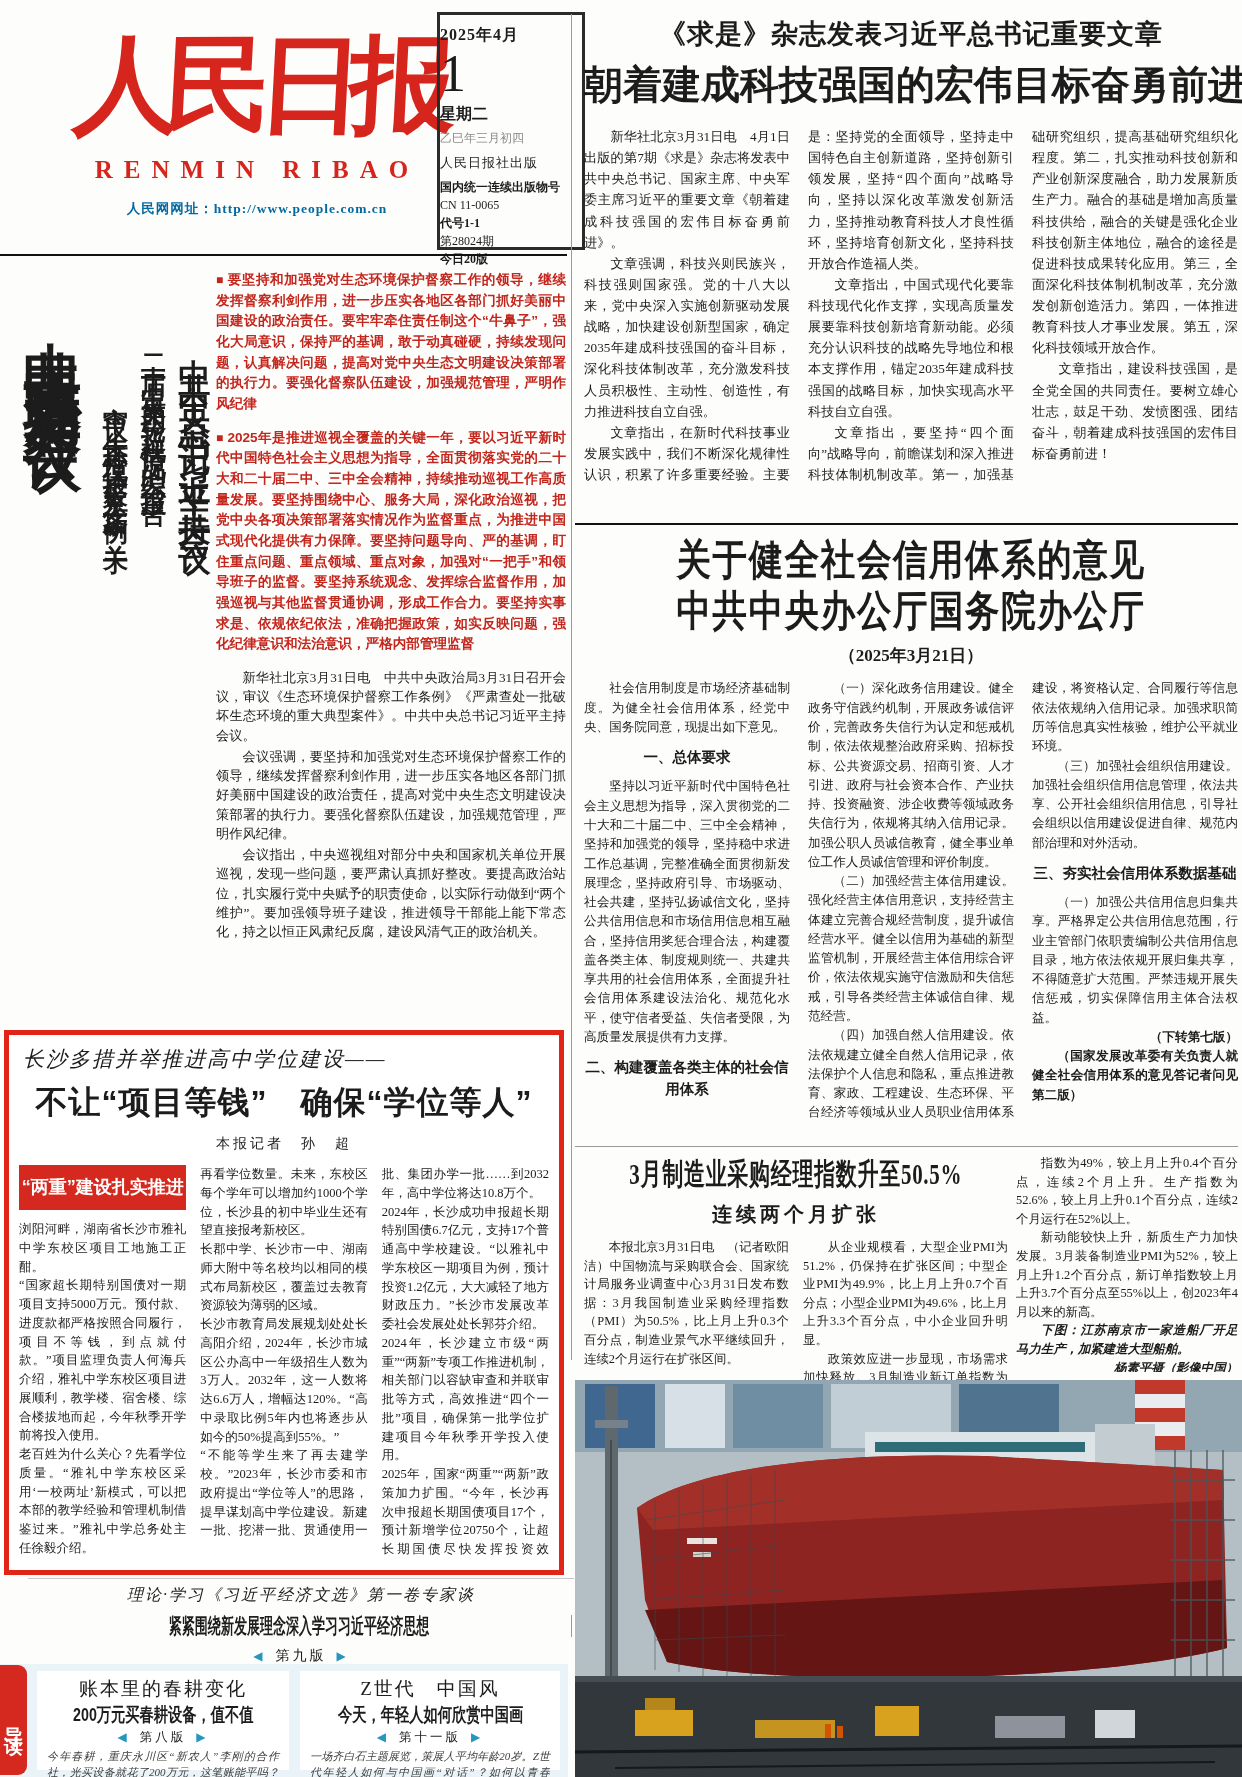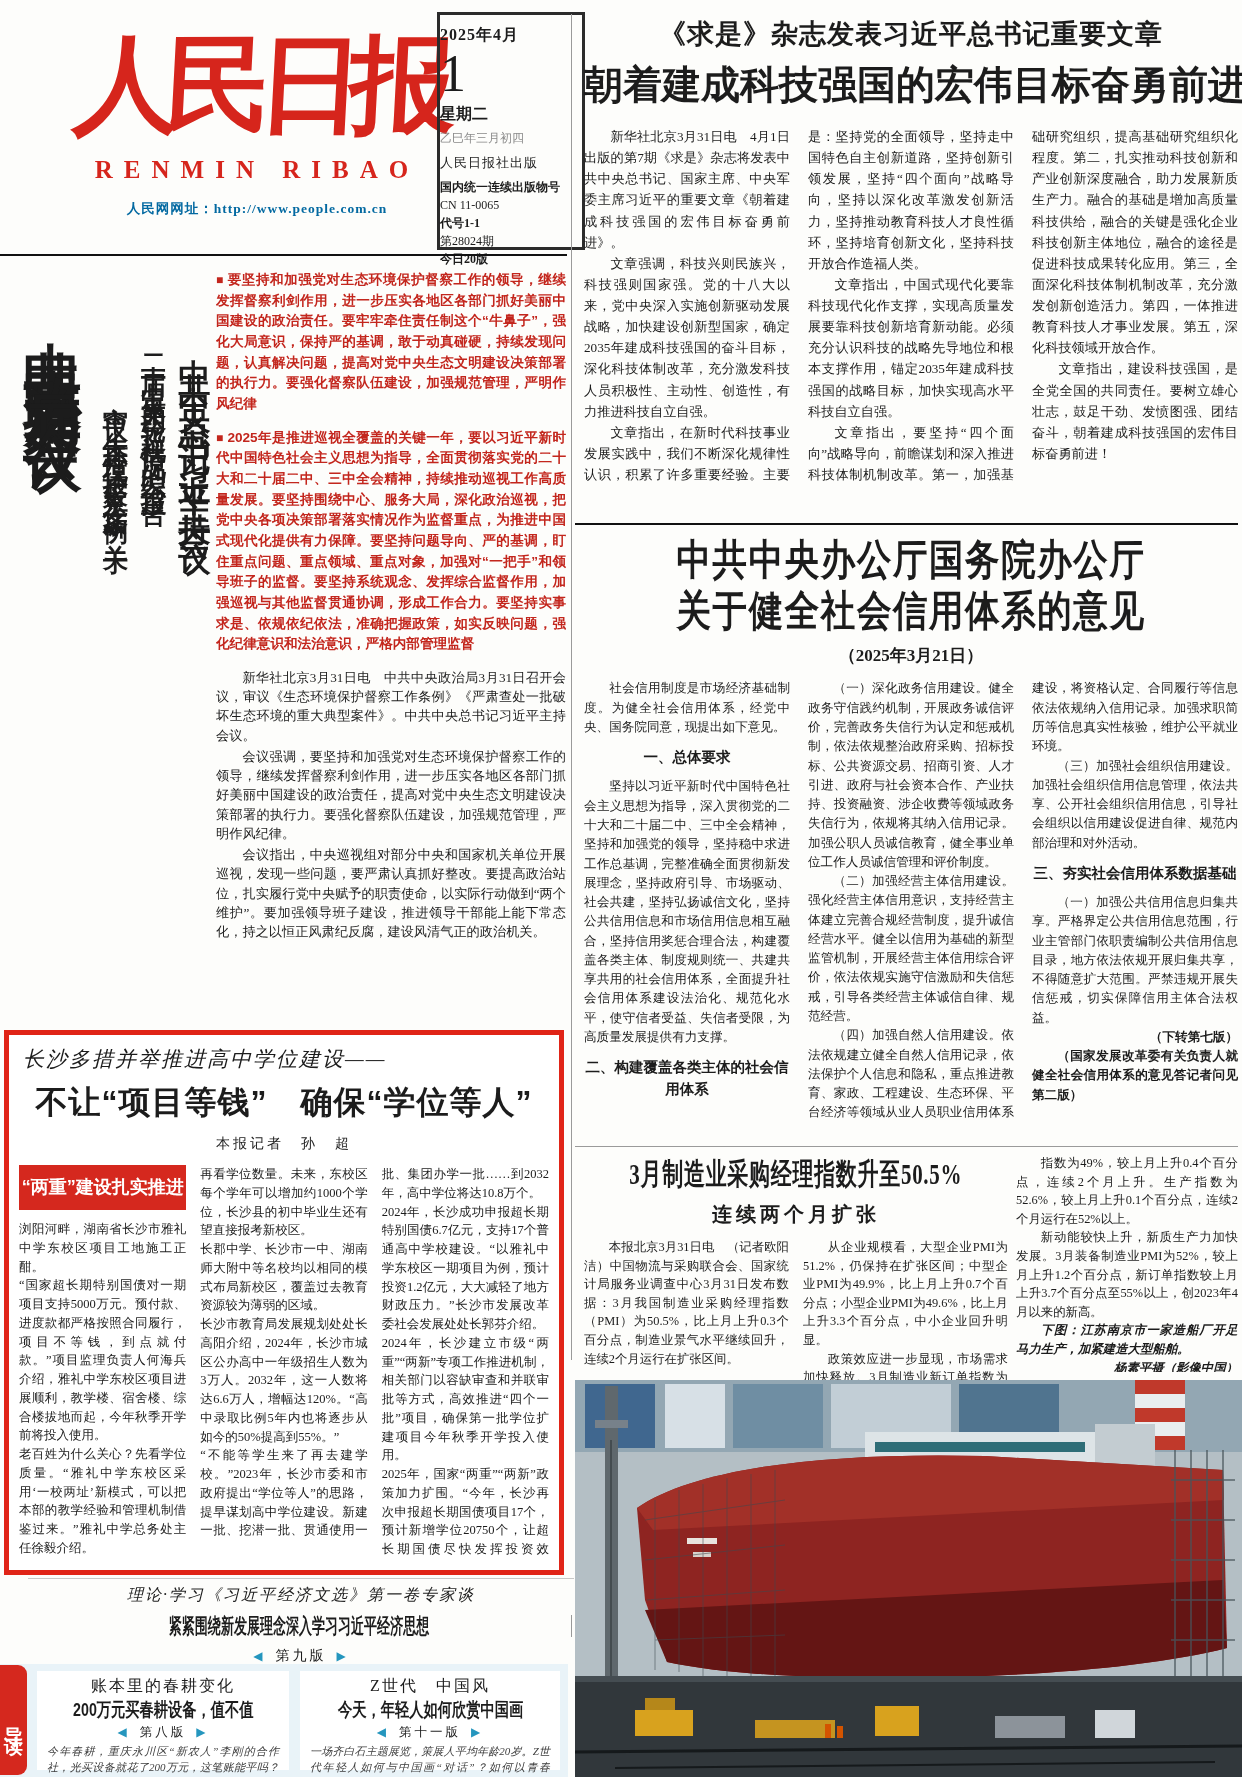--- a/index.html
+++ b/index.html
@@ -106,21 +106,21 @@
 
   
   .daodu{left:0;top:1664px;width:568px;height:113px;background:#e9f3f8;}
   .dd-tab{position:absolute;left:0;top:1px;width:27px;height:110px;background:#d5281e;
           border-radius:0 9px 9px 0;display:flex;align-items:center;justify-content:center;}
   .dd-tab span{writing-mode:vertical-rl;color:#fff;font-weight:bold;font-size:19px;
                letter-spacing:8px;font-family:"Liberation Sans","DejaVu Sans",sans-serif;}
   .dd-card{position:absolute;top:7px;height:99px;background:#fff;padding:5px 10px 4px;}
   .dd-card1{left:37px;width:252px;}
   .dd-card2{left:300px;width:260px;}
-  .dd-kicker{text-align:center;font-size:16px;letter-spacing:2px;}
+  .dd-kicker{text-align:center;font-size:19px;letter-spacing:2px;}
   .dd-headwrap{display:flex;justify-content:center;}
   .dd-head{font-size:19px;font-weight:bold;white-space:nowrap;transform:scaleX(.75);
            font-family:"Liberation Sans","DejaVu Sans",sans-serif;}
   .dd-nav{margin-top:1px;font-size:12.5px;}
   .dd-teaser{font-size:11px;line-height:1.45;color:#3c3c3c;text-align:justify;
              margin-top:3px;font-style:italic;}
 </style>
 </head>
 <body>
 
@@ -184,24 +184,24 @@
     <div class="cs-byline">本报记者　孙　超</div>
     <div class="cs-body">
       <span class="cs-label">“两重”建设扎实推进</span>
       <div style="display:contents"><p class="">浏阳河畔，湖南省长沙市雅礼中学东校区项目工地施工正酣。</p><p class="">“国家超长期特别国债对一期项目支持5000万元。预付款、进度款都严格按照合同履行，项目不等钱，到点就付款。”项目监理负责人何海兵介绍，雅礼中学东校区项目进展顺利，教学楼、宿舍楼、综合楼拔地而起，今年秋季开学前将投入使用。</p><p class="">老百姓为什么关心？先看学位质量。“雅礼中学东校区采用‘一校两址’新模式，可以把本部的教学经验和管理机制借鉴过来。”雅礼中学总务处主任徐毅介绍。</p><p class="">再看学位数量。未来，东校区每个学年可以增加约1000个学位，长沙县的初中毕业生还有望直接报考新校区。</p><p class="">长郡中学、长沙市一中、湖南师大附中等名校均以相同的模式布局新校区，覆盖过去教育资源较为薄弱的区域。</p><p class="">长沙市教育局发展规划处处长高阳介绍，2024年，长沙市城区公办高中一年级招生人数为3万人。2032年，这一人数将达6.6万人，增幅达120%。“高中录取比例5年内也将逐步从如今的50%提高到55%。”</p><p class="">“不能等学生来了再去建学校。”2023年，长沙市委和市政府提出“学位等人”的思路，提早谋划高中学位建设。新建一批、挖潜一批、贯通使用一批、集团办学一批……到2032年，高中学位将达10.8万个。</p><p class="">2024年，长沙成功申报超长期特别国债6.7亿元，支持17个普通高中学校建设。“以雅礼中学东校区一期项目为例，预计投资1.2亿元，大大减轻了地方财政压力。”长沙市发展改革委社会发展处处长郭芬介绍。</p><p class="">2024年，长沙建立市级“两重”“两新”专项工作推进机制，相关部门以容缺审查和并联审批等方式，高效推进“四个一批”项目，确保第一批学位扩建项目今年秋季开学投入使用。</p><p class="">2025年，国家“两重”“两新”政策加力扩围。“今年，长沙再次申报超长期国债项目17个，预计新增学位20750个，让超长期国债尽快发挥投资效益。”长沙市发展改革委主任喻志军说。</p></div>
     </div>
   </div>
 
   <div class="abs rule-h" style="left:575px;top:523px;width:663px;height:1.5px;"></div>
   <div class="abs credit">
     <div class="cr-headwrap">
+        <div class="cr-head sans">关于健全社会信用体系的意见</div>
+      </div>
+    <div class="cr-headwrap">
         <div class="cr-head sans">中共中央办公厅国务院办公厅</div>
-      </div>
-    <div class="cr-headwrap">
-        <div class="cr-head sans">关于健全社会信用体系的意见</div>
       </div>
     <div class="cr-date">（2025年3月21日）</div>
     <div class="cr-body">
         <p class="">社会信用制度是市场经济基础制度。为健全社会信用体系，经党中央、国务院同意，现提出如下意见。</p>
         <p class="sec">一、总体要求</p>
         <p class="">坚持以习近平新时代中国特色社会主义思想为指导，深入贯彻党的二十大和二十届二中、三中全会精神，坚持和加强党的领导，坚持稳中求进工作总基调，完整准确全面贯彻新发展理念，坚持政府引导、市场驱动、社会共建，坚持弘扬诚信文化，坚持公共信用信息和市场信用信息相互融合，坚持信用奖惩合理合法，构建覆盖各类主体、制度规则统一、共建共享共用的社会信用体系，全面提升社会信用体系建设法治化、规范化水平，使守信者受益、失信者受限，为高质量发展提供有力支撑。</p>
         <p class="sec">二、构建覆盖各类主体的社会信用体系</p>
         <p class="">（一）深化政务信用建设。健全政务守信践约机制，开展政务诚信评价，完善政务失信行为认定和惩戒机制，依法依规整治政府采购、招标投标、公共资源交易、招商引资、人才引进、政府与社会资本合作、产业扶持、投资融资、涉企收费等领域政务失信行为，依规将其纳入信用记录。加强公职人员诚信教育，健全事业单位工作人员诚信管理和评价制度。</p>
         <p class="">（二）加强经营主体信用建设。强化经营主体信用意识，支持经营主体建立完善合规经营制度，提升诚信经营水平。健全以信用为基础的新型监管机制，开展经营主体信用综合评价，依法依规实施守信激励和失信惩戒，引导各类经营主体诚信自律、规范经营。</p>
         <p class="">（四）加强自然人信用建设。依法依规建立健全自然人信用记录，依法保护个人信息和隐私，重点推进教育、家政、工程建设、生态环保、平台经济等领域从业人员职业信用体系建设，将资格认定、合同履行等信息依法依规纳入信用记录。加强求职简历等信息真实性核验，维护公平就业环境。</p>

